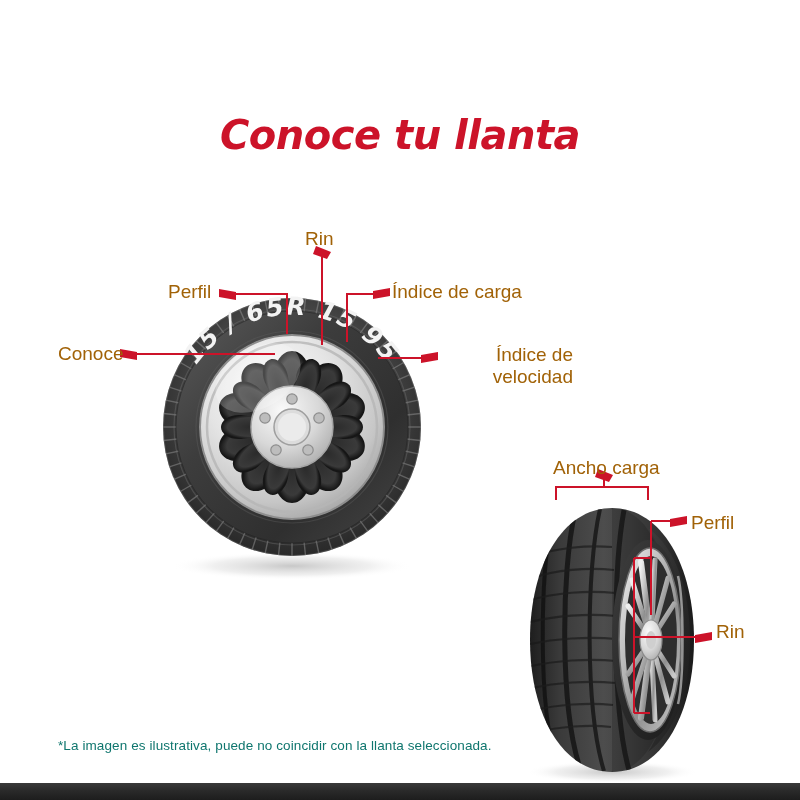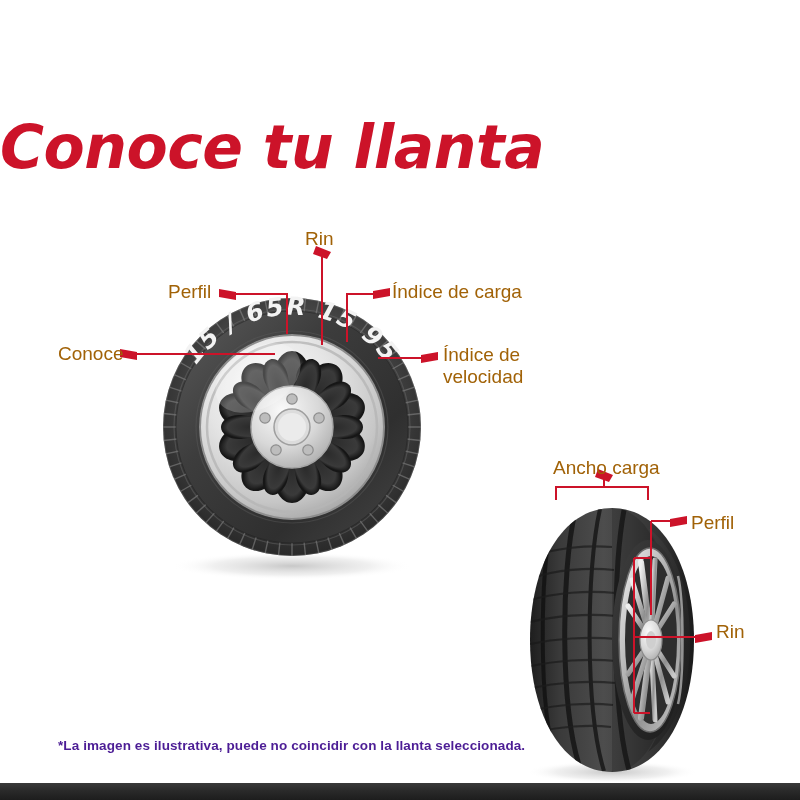--- a/index.html
+++ b/index.html
@@ -21,64 +21,64 @@
     left: 0;
     top: 0;
     width: 800px;
     height: 800px;
   }
   .title {
     position: absolute;
     left: 0;
     top: 112px;
     width: 800px;
-    text-align: left;
+    text-align: center;
     font-family: "DejaVu Sans", "Liberation Sans", sans-serif;
     font-weight: bold;
     font-style: italic;
-    font-size: 60px;
+    font-size: 40px;
     letter-spacing: -0.5px;
     color: #CC1329;
     white-space: nowrap;
   }
   .lbl {
     position: absolute;
     font-family: "Liberation Sans", "DejaVu Sans", sans-serif;
     font-size: 19px;
     font-weight: 400;
     color: #a16207;
     white-space: nowrap;
     line-height: 1.18;
   }
   .lbl.two-line { white-space: normal; width: 130px; }
   .footnote {
     position: absolute;
     left: 58px;
     top: 738px;
     font-family: "Liberation Sans", "DejaVu Sans", sans-serif;
     font-size: 13.5px;
-    font-weight: 700;
+    font-weight: 400;
     letter-spacing: 0.1px;
-    color: #4c1d95;
+    color: #0f766e;
     white-space: nowrap;
   }
   .bottombar {
     position: absolute;
     left: 0;
     top: 783px;
     width: 800px;
     height: 17px;
     background: linear-gradient(180deg,#3a3a3a 0%,#2b2b2b 40%,#1d1d1d 100%);
   }
   
   #lbl-rin-main      { left: 305px; top: 228px; }
   #lbl-perfil-main   { left: 168px; top: 281px; }
   #lbl-carga         { left: 392px; top: 281px; }
   #lbl-ancho         { left: 58px;  top: 343px; }
-  #lbl-velocidad     { left: 443px; top: 344px; }
+  #lbl-velocidad     { left: 443px; top: 344px; text-align: right; }
   #lbl-ancho-llanta  { left: 553px; top: 457px; }
   #lbl-perfil-br     { left: 691px; top: 512px; }
   #lbl-rin-br        { left: 716px; top: 621px; }
 </style>
 </head>
 <body>
 
 <div id="stage">
 
   <div class="title">Conoce tu llanta</div>

